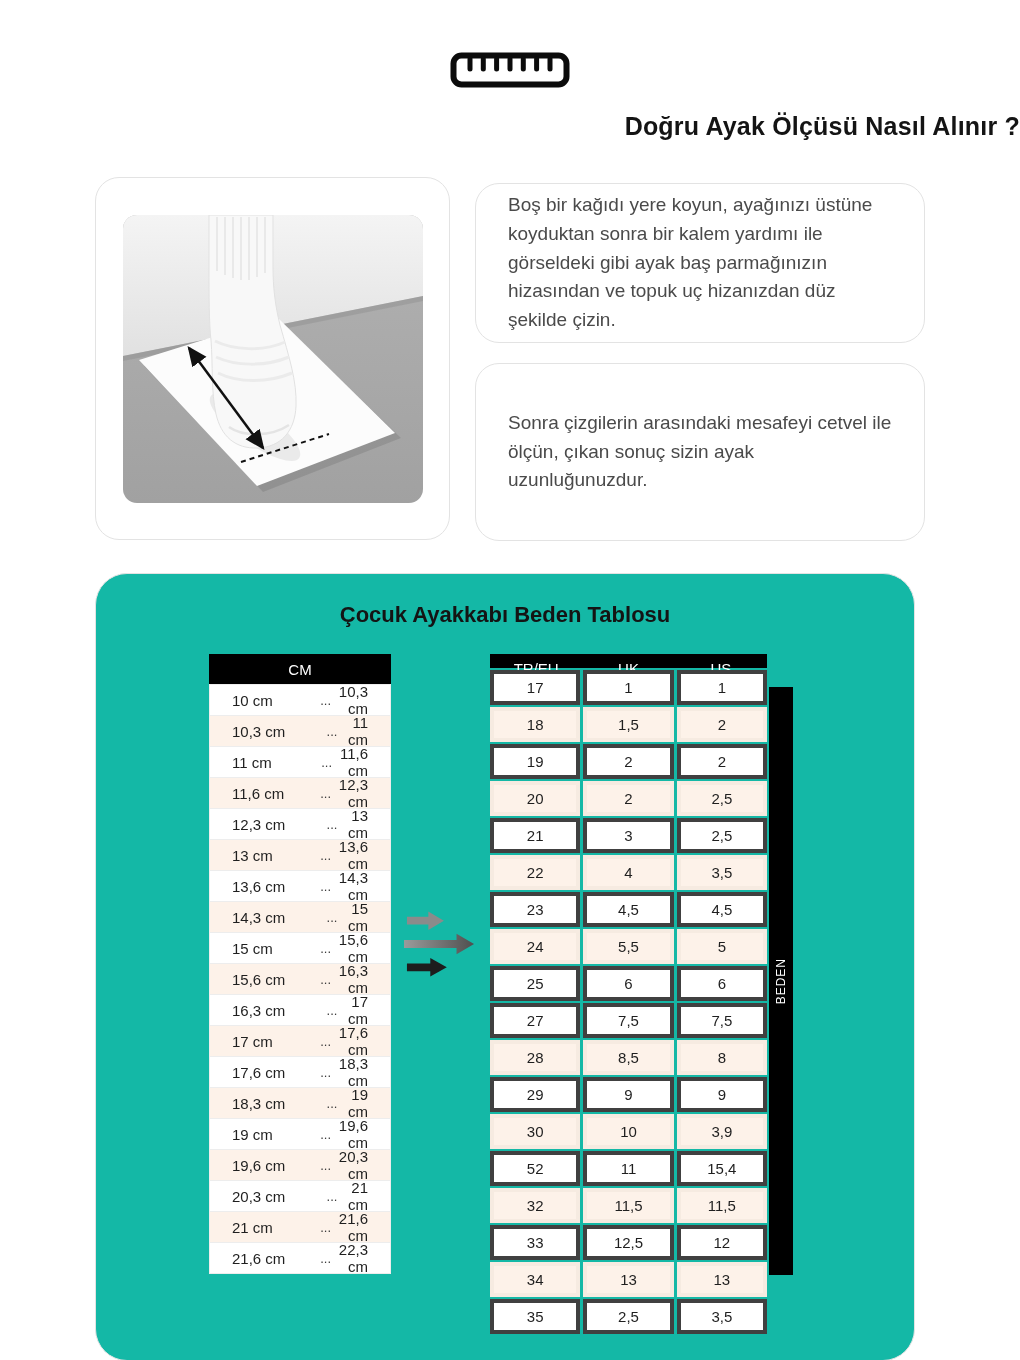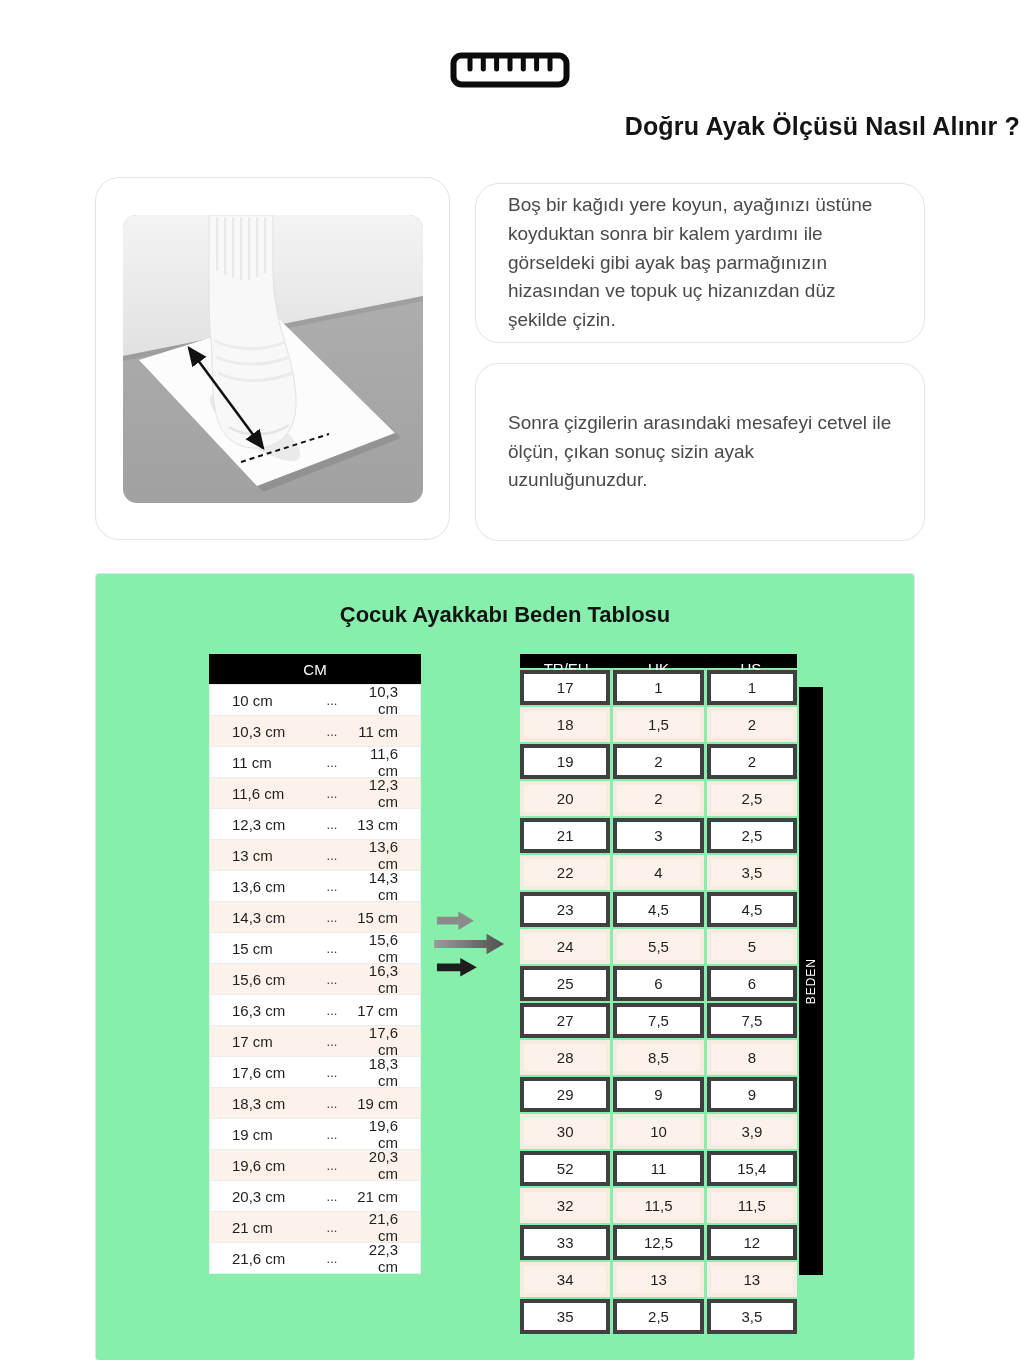--- a/index.html
+++ b/index.html
@@ -19,26 +19,26 @@
   .instructions { flex:1; display:flex; flex-direction:column; gap:20px; margin-top:6px; }
   .info-card {
     box-sizing:border-box; border:1px solid #e3e3e3; border-radius:24px; padding:0 32px;
     display:flex; align-items:center; color:#4a4a4a; font-size:19px; line-height:1.52;
   }
   .info-card.first { height:160px; }
   .info-card.second { height:178px; }
 
   .section2 {
     margin:32px 95px 0 95px; width:820px; box-sizing:border-box; border:1px solid #e3e3e3;
-    border-radius:4px; background:#86efac; padding:28px 0 24px;
+    border-radius:32px; background:#14b8a6; padding:28px 0 24px;
   }
   .section-title { text-align:center; font-size:22px; font-weight:700; color:#141414; }
   .tables-row { display:flex; margin-top:26px; padding-left:113px; align-items:flex-start; }
 
-  .cm-table { width:212px; flex:none; }
+  .cm-table { width:182px; flex:none; }
   .cm-header { height:30px; background:#000; color:#fff; display:flex; align-items:center; justify-content:center; font-size:15px; }
   .cm-body { border-left:1px solid #ededed; border-right:1px solid #ededed; border-bottom:1px solid #ededed; }
   .cm-row { height:30px; border-top:1px solid #ededed; display:flex; align-items:center; font-size:15px; color:#1f1f1f; background:#fff; box-sizing:content-box; }
   .cm-row.alt { background:#fdf2e9; }
   .cm-row .c1 { width:86px; padding-left:22px; text-align:left; }
   .cm-row .c2 { width:28px; text-align:center; color:#3c3c3c; font-size:13px; }
   .cm-row .c3 { flex:1; text-align:right; padding-right:22px; }
 
   .arrows-gap { width:99px; flex:none; position:relative; align-self:stretch; }
   .arrows-gap svg { position:absolute; top:255px; left:11px; }

